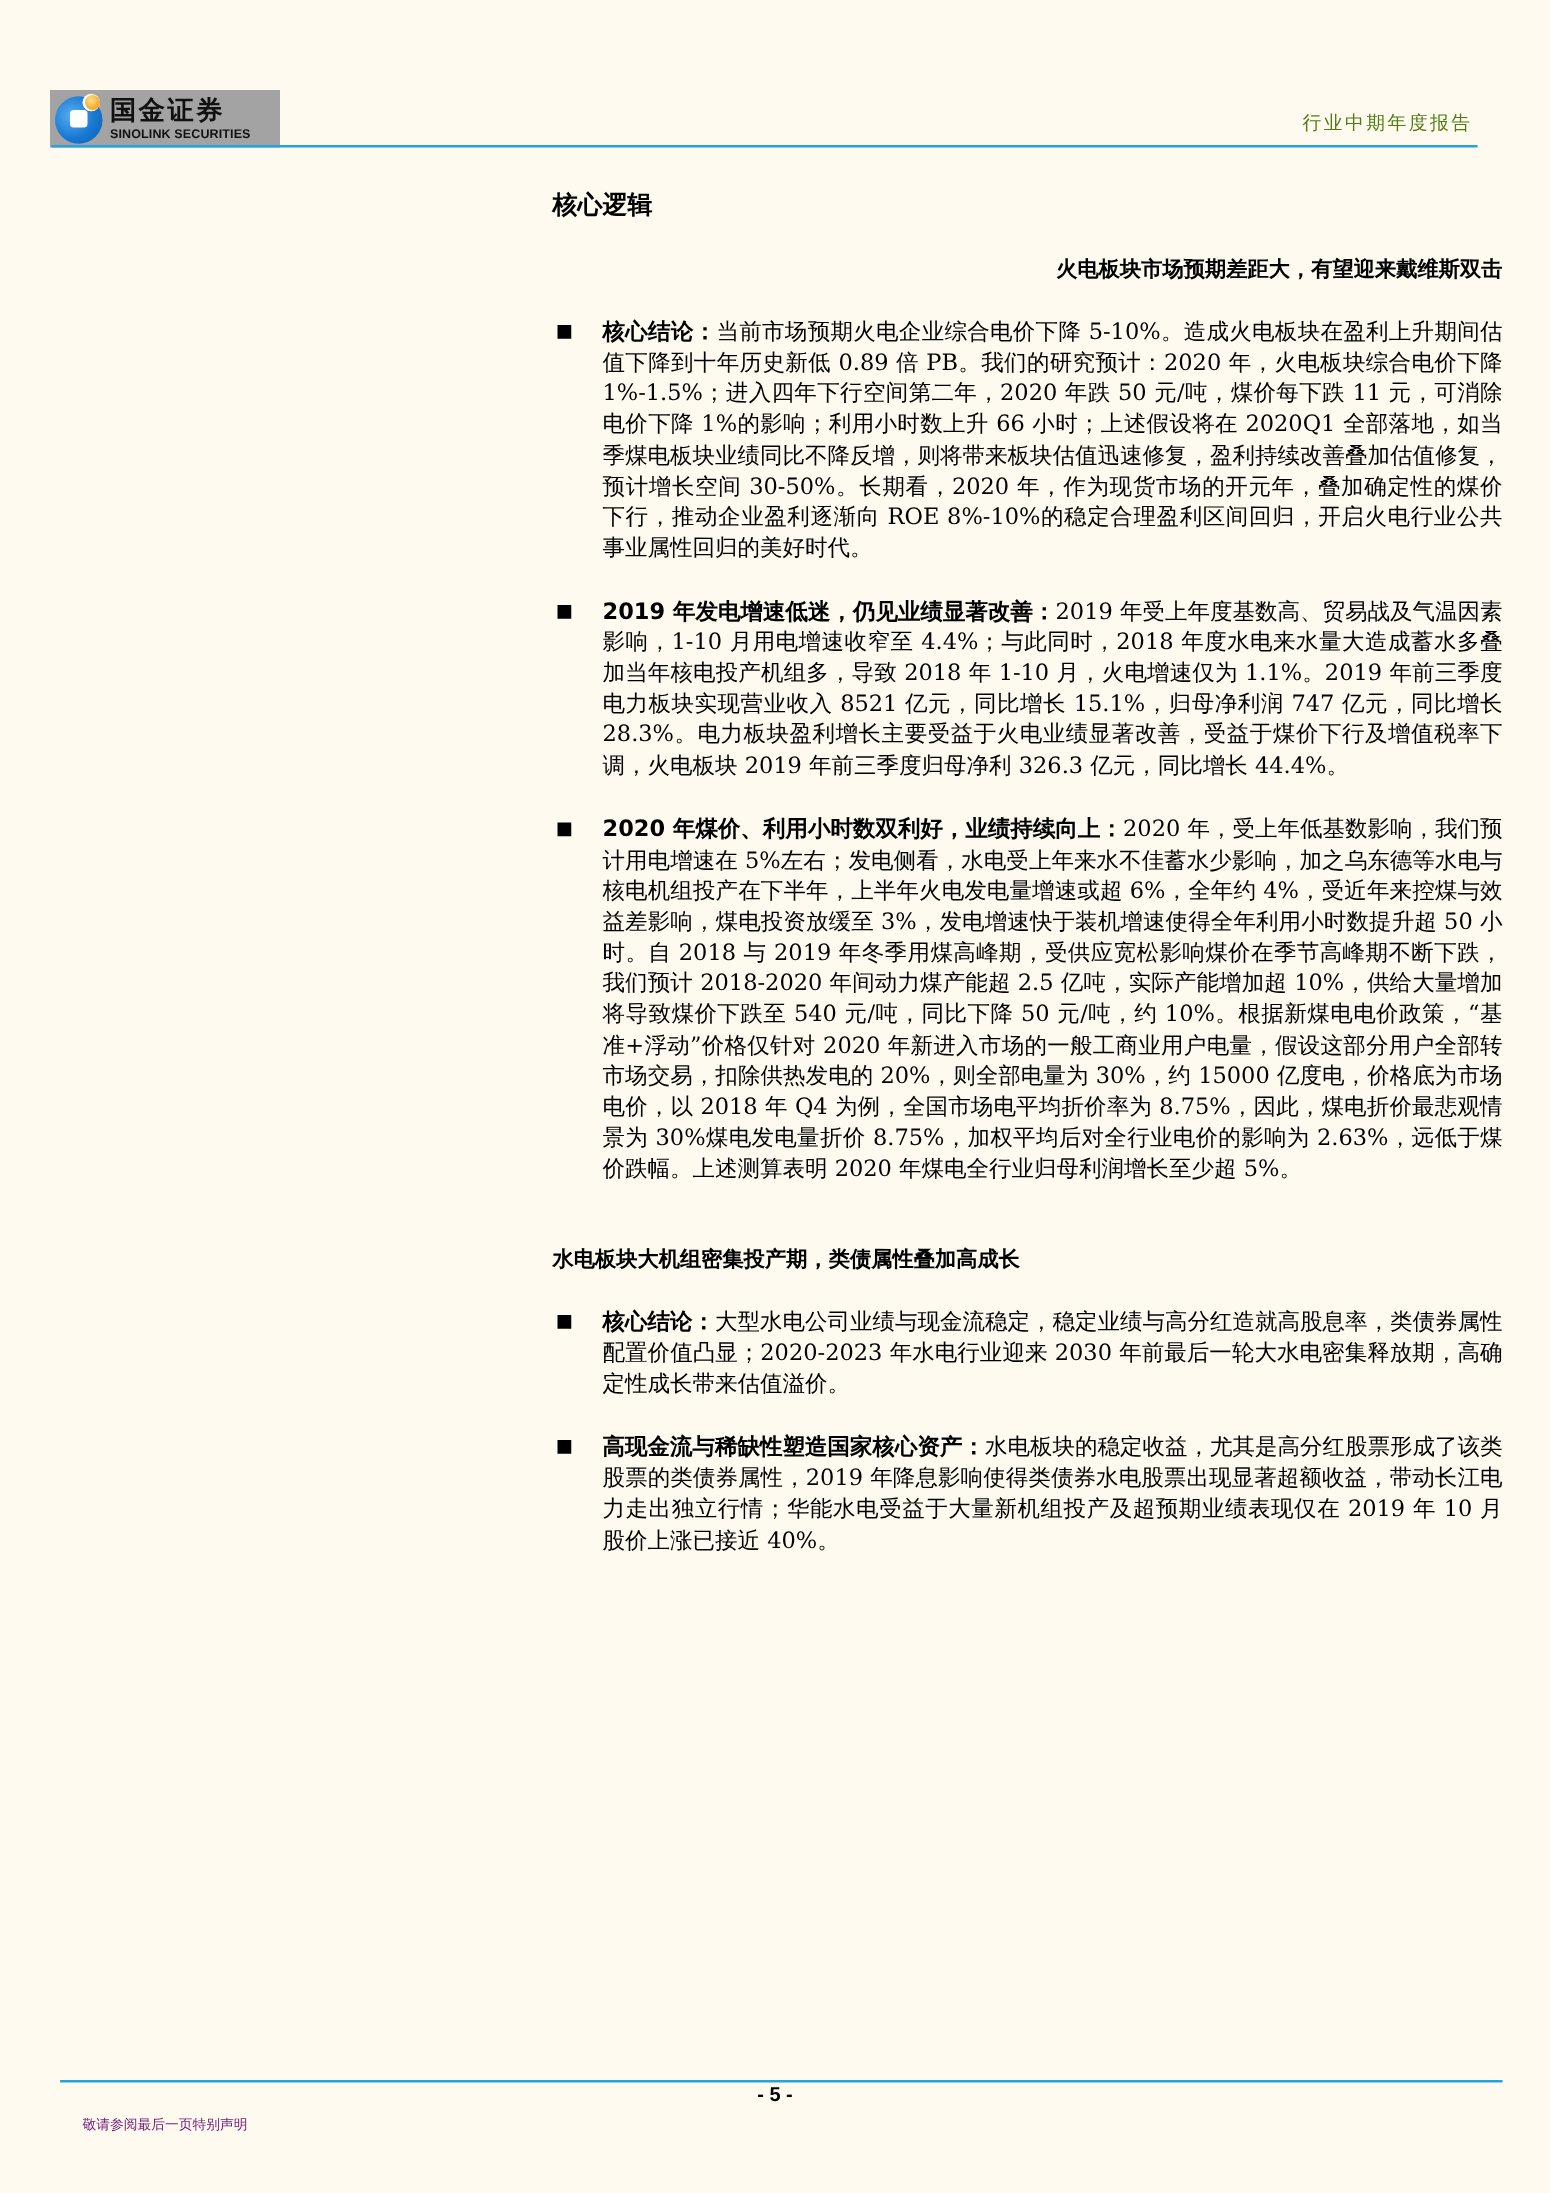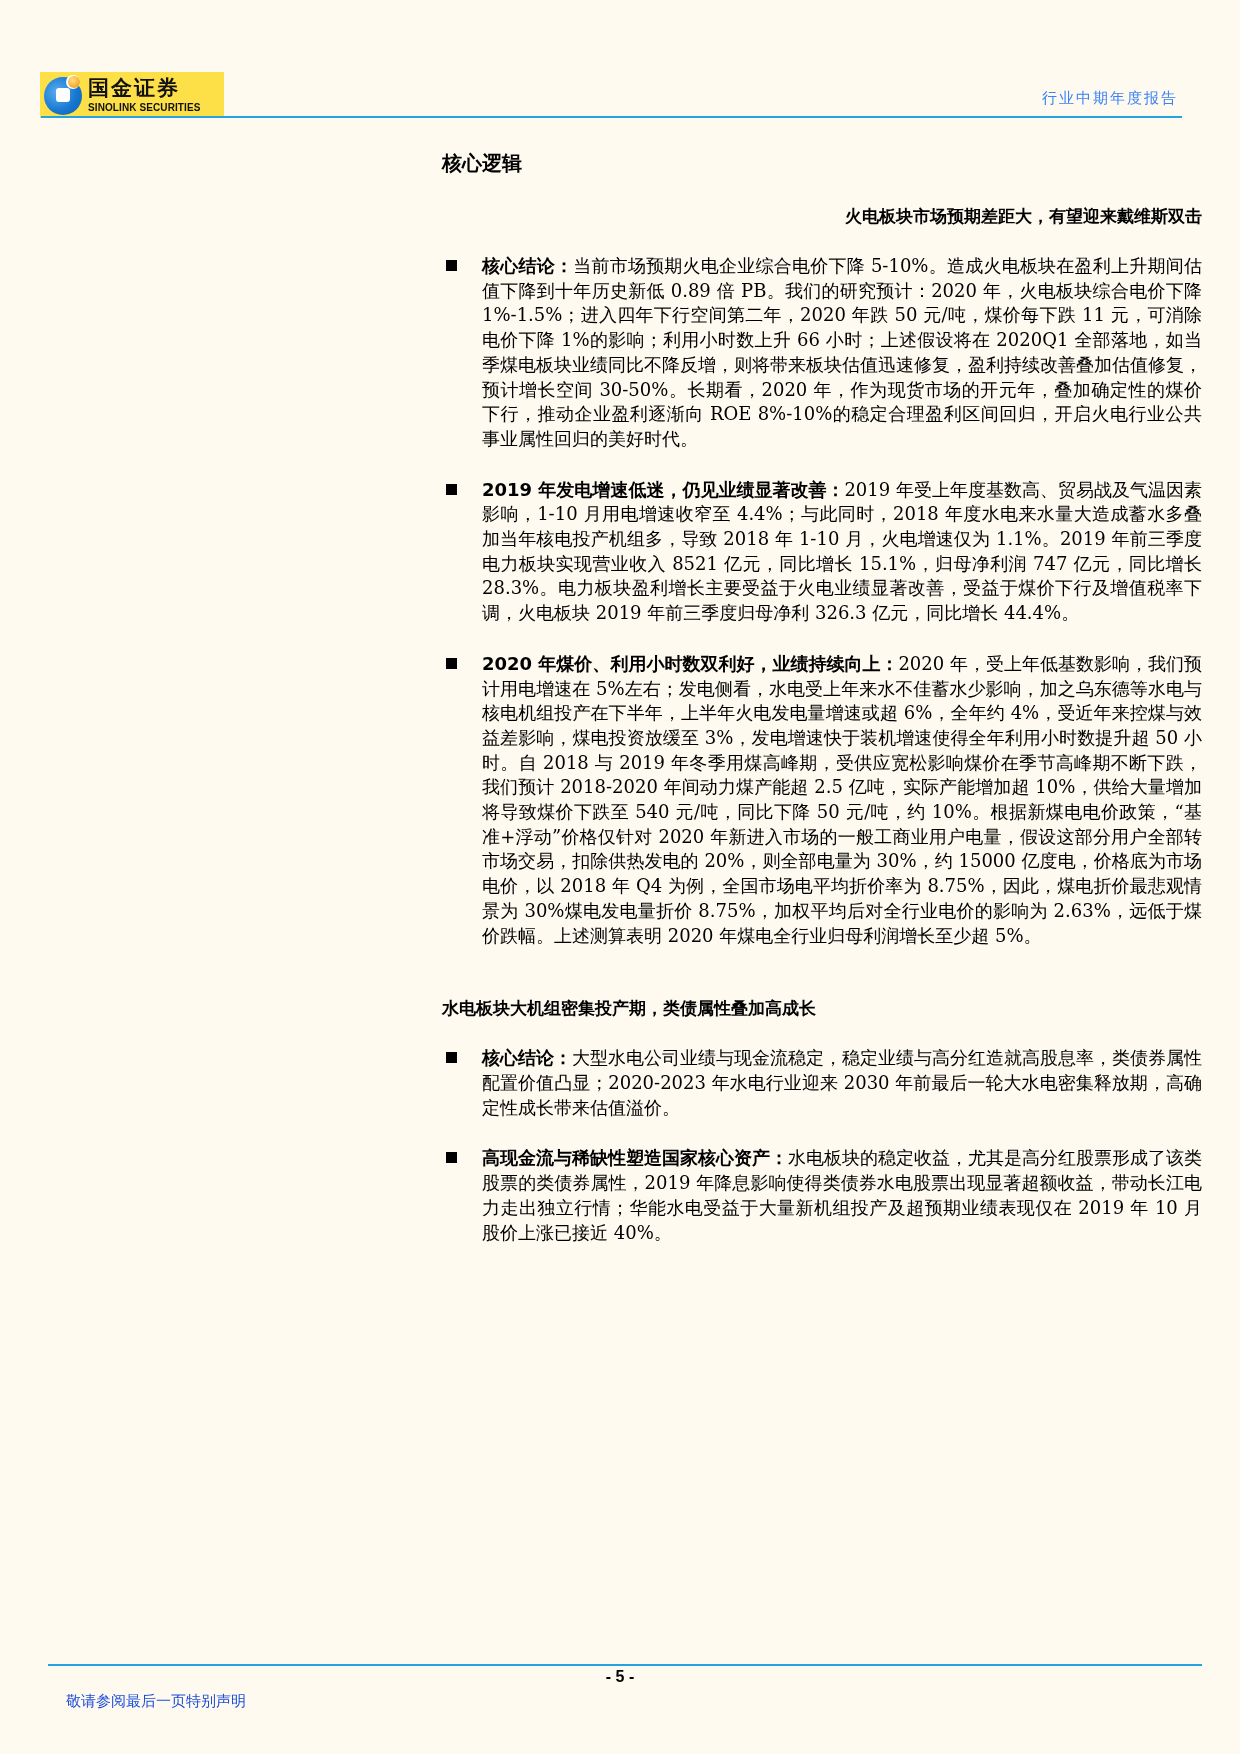--- a/index.html
+++ b/index.html
@@ -20,21 +20,21 @@
     left: 0; top: 0;
     width: 1240px;
     height: 120px;
   }
   .logo {
     position: absolute;
     left: 40px;
     top: 72px;
     width: 184px;
     height: 46px;
-    background: #fde047;
+    background: #a3a3a3;
     display: flex;
     align-items: center;
   }
   .logo-mark {
     position: relative;
     width: 40px;
     height: 40px;
     margin-left: 4px;
   }
   .logo-ring {
@@ -86,21 +86,21 @@
     color: #111;
     letter-spacing: 0.1px;
     text-align: right;
   }
   .header-title {
     position: absolute;
     right: 62px;
     top: 89px;
     font-size: 15px;
     letter-spacing: 2px;
-    color: #3b82f6;
+    color: #4d7c0f;
   }
   .header-rule {
     position: absolute;
     left: 41px;
     top: 116px;
     width: 1141px;
     height: 2px;
     background: #23a3e0;
   }
   .content {
@@ -165,22 +165,22 @@
     top: 1668px;
     text-align: center;
     font-family: "Liberation Sans", "DejaVu Sans", sans-serif;
     font-weight: bold;
     font-size: 16px;
   }
   .footer-note {
     position: absolute;
     left: 66px;
     top: 1692px;
-    font-size: 15px;
-    color: #1d4ed8;
+    font-size: 11px;
+    color: #701a75;
   }
 </style>
 </head>
 <body>
 
 <div class="header">
   <div class="logo">
     <div class="logo-mark">
       <div class="logo-ring"></div>
       <div class="logo-hole"></div>

